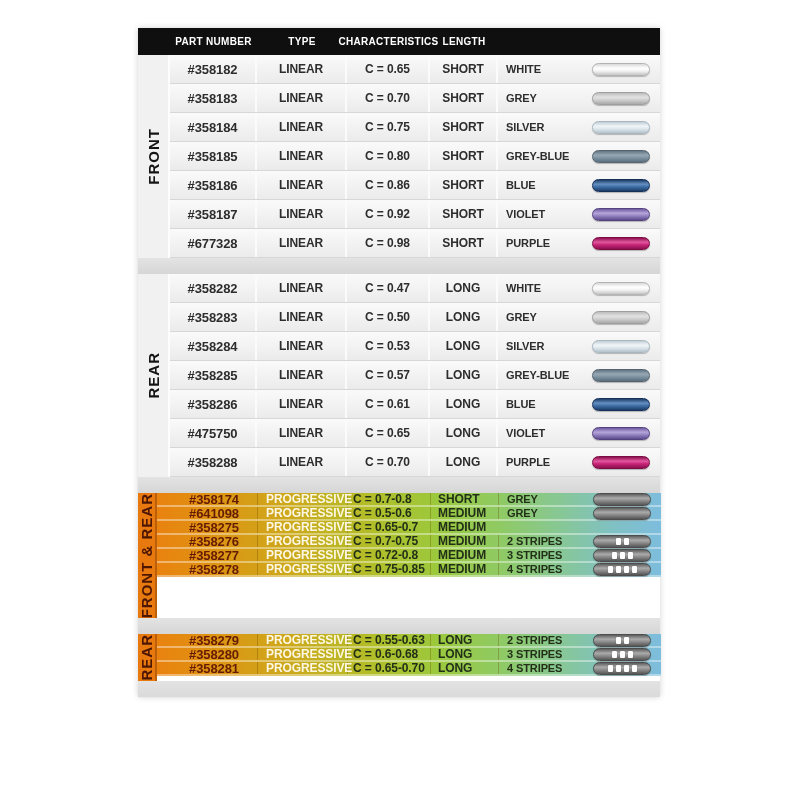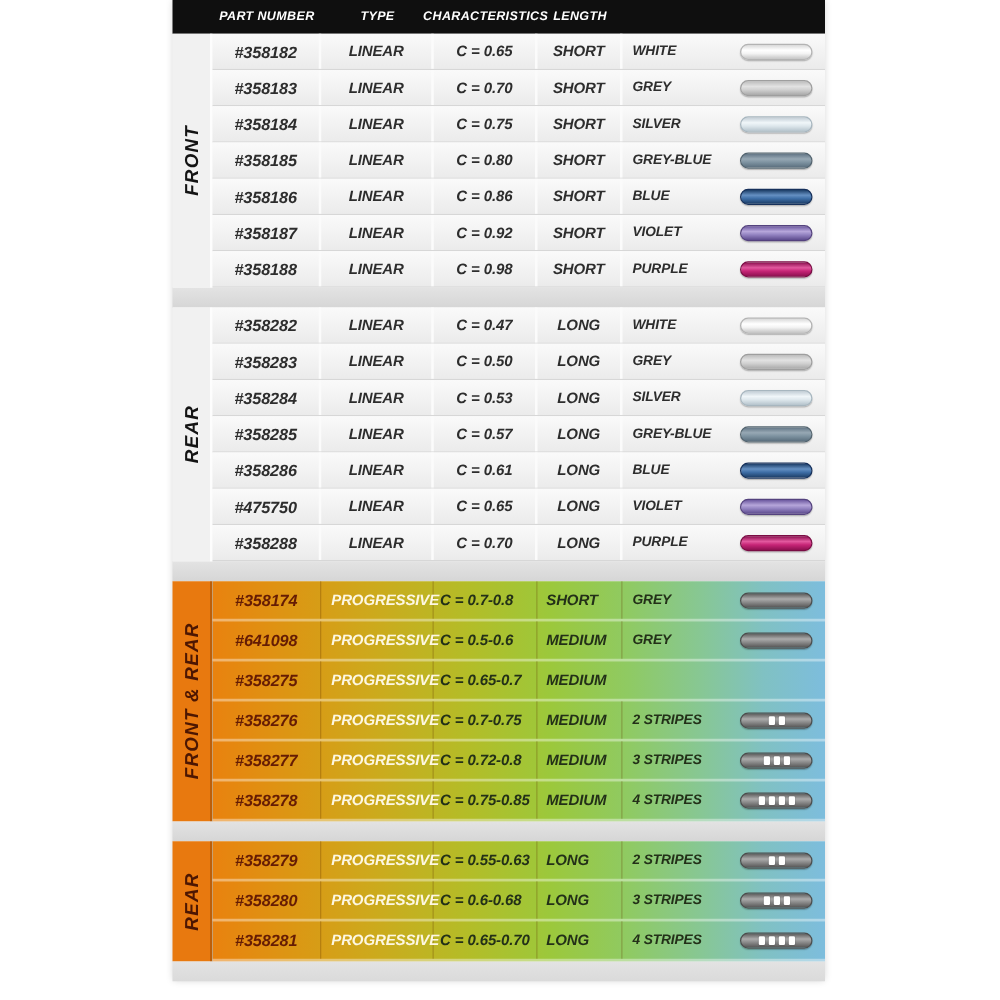--- a/index.html
+++ b/index.html
@@ -1,19 +1,19 @@
 <!DOCTYPE html>
 <html><head>
 <meta charset="utf-8">
 <style>
   html,body{margin:0;padding:0;background:#ffffff;}
   *{box-sizing:border-box;}
   .canvas{position:relative;width:800px;height:800px;background:#ffffff;overflow:hidden;
           font-family:"Liberation Sans",sans-serif;font-weight:bold;}
-  .table{position:absolute;left:138px;top:0;width:522px;box-shadow:0 0 6px rgba(0,0,0,0.18);font-style:italic;}
+  .table{position:absolute;left:138px;top:28px;width:522px;box-shadow:0 0 6px rgba(0,0,0,0.18);}
 
   
   .w-sect{width:32px;}
   .w-part{width:87px;}
   .w-type{width:90px;}
   .w-char{width:83px;}
   .w-len{width:68px;}
   .w-ident{width:162px;}
 
   
@@ -32,22 +32,22 @@
   
   .theme-light .label-col{background:#f1f1f1;border-right:2px solid #fdfdfd;}
   .theme-light .vtext{color:#141414;}
   .theme-light .row{height:29px;background:linear-gradient(180deg,#fafafa,#ebebeb);border-bottom:1px solid #d7d7d7;}
   .theme-light .cell{color:#2d2d2d;border-right:2px solid #fbfbfb;}
   .theme-light .cell:last-child{border-right:none;}
 
   
   .theme-gradient .label-col{background:#e8790f;border-right:2px solid rgba(110,48,0,0.35);}
   .theme-gradient .vtext{color:#4c1602;}
-  .theme-gradient .row{height:32px;border-bottom:2px solid rgba(255,255,255,0.40);
-    background:linear-gradient(90deg,#e9820f 0%,#dd9513 12%,#cda91c 26%,#b3bd28 42%,#9cc83b 55%,#8fca63 68%,#87c795 80%,#80c1c3 90%,#7dbddd 100%);}
+  .theme-gradient .row{height:14px;border-bottom:2px solid rgba(255,255,255,0.40);
+    background:linear-gradient(90deg,#e9820f 0%,#dd9513 12%,#cda91c 26%,#b3bd28 42%,#9cc83b 55%,#8fca63 68%,#87c795 80%,#80c1c3 90%,#7dbddd 100%);padding-left:14px;}
   .theme-gradient .cell{border-right:1px solid rgba(96,52,0,0.28);}
   .theme-gradient .cell:last-child{border-right:none;}
   .theme-gradient .c-part{color:#651c04;}
   .theme-gradient .c-type{color:#fdf7e3;justify-content:flex-start;padding-left:8px;}
   .theme-gradient .c-char{color:#233018;justify-content:flex-start;padding-left:5px;}
   .theme-gradient .c-length{color:#233018;justify-content:flex-start;padding-left:7px;}
   .theme-gradient .ident-label{color:#233018;}
 
   
   .c-ident{justify-content:space-between;padding:0 10px 0 8px;align-items:center;}
@@ -133,21 +133,21 @@
               <div class="cell w-part c-part">#358187</div>
               <div class="cell w-type c-type">LINEAR</div>
               <div class="cell w-char c-char">C = 0.92</div>
               <div class="cell w-len c-length">SHORT</div>
               <div class="cell w-ident c-ident">
                 <span class="ident-label">VIOLET</span>
                 <span class="pill" style="background: linear-gradient(rgb(109, 89, 160) 0%, rgb(182, 166, 218) 38%, rgb(147, 131, 193) 62%, rgb(93, 75, 141) 100%); border-color: rgb(84, 66, 126);"></span>
               </div>
             </div>
             <div class="row">
-              <div class="cell w-part c-part">#358188</div>
+              <div class="cell w-part c-part">#677328</div>
               <div class="cell w-type c-type">LINEAR</div>
               <div class="cell w-char c-char">C = 0.98</div>
               <div class="cell w-len c-length">SHORT</div>
               <div class="cell w-ident c-ident">
                 <span class="ident-label">PURPLE</span>
                 <span class="pill" style="background: linear-gradient(rgb(141, 16, 80) 0%, rgb(226, 88, 158) 38%, rgb(199, 37, 119) 62%, rgb(141, 16, 80) 100%); border-color: rgb(122, 12, 68);"></span>
               </div>
             </div>
           </div>
         </div>

